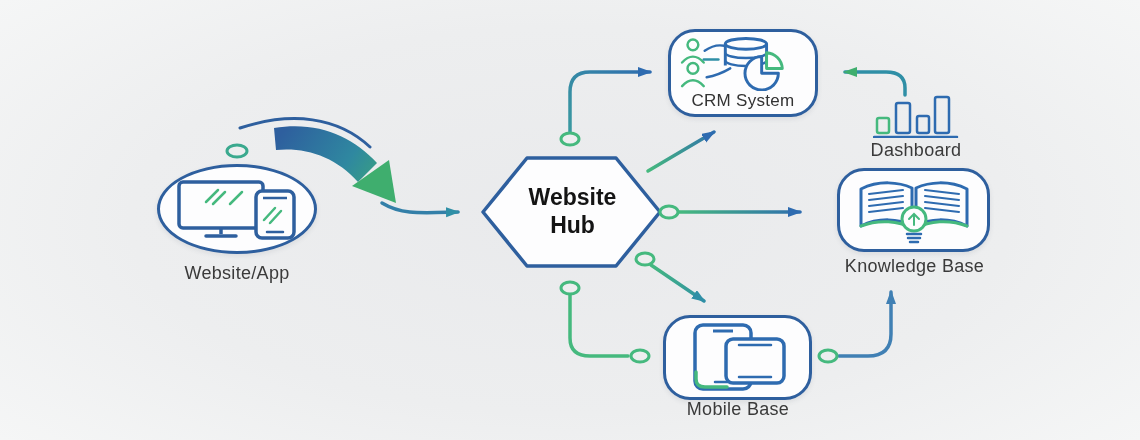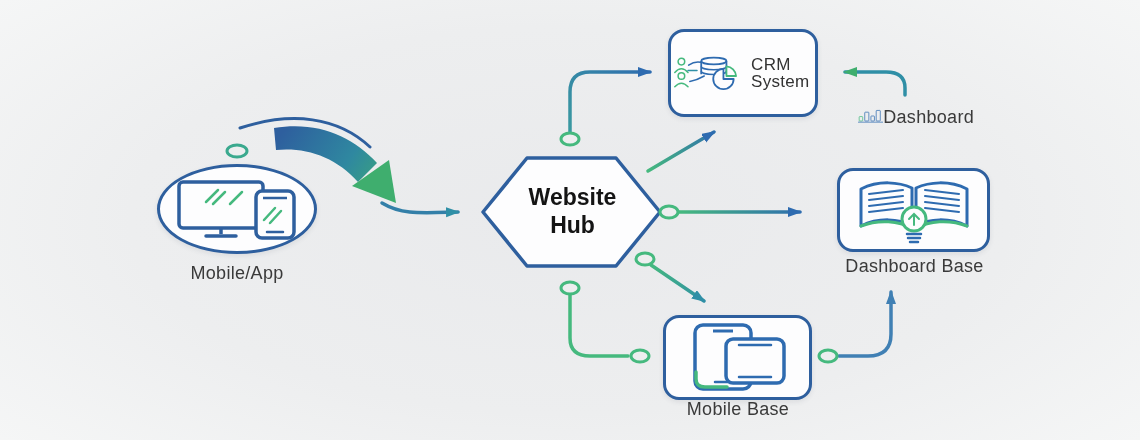--- a/index.html
+++ b/index.html
@@ -5,22 +5,22 @@
   html,body{margin:0;padding:0;background:#ffffff;}
   #canvas{
     position:relative;width:1140px;height:440px;overflow:hidden;
     background:radial-gradient(ellipse 70% 80% at 50% 50%, #e9eaec 0%, #edeeef 55%, #f6f7f7 100%);
     font-family:"Liberation Sans", sans-serif;
   }
   svg{display:block;}
   #edge-layer{position:absolute;left:0;top:0;z-index:1;}
   .node{
     position:absolute;z-index:2;box-sizing:border-box;background:#fdfdfe;
-    border:3px solid #2e5f9e;border-radius:16px;
-    display:flex;flex-direction:row;align-items:center;justify-content:center;
+    border:3px solid #2e5f9e;border-radius:27px;
+    display:flex;flex-direction:column;align-items:center;justify-content:center;
     box-shadow:0 2px 5px rgba(60,70,90,0.10);
   }
   .node-ellipse{
     position:absolute;z-index:2;box-sizing:border-box;background:#fdfdfe;
     border:3px solid #2e5f9e;border-radius:50%;
     display:flex;align-items:center;justify-content:center;
     box-shadow:0 2px 5px rgba(60,70,90,0.10);
   }
   .lbl{
     position:absolute;z-index:3;text-align:center;color:#3a3a3a;
@@ -28,21 +28,21 @@
   }
   .lbl-in{
     color:#333;font-size:17px;font-weight:500;letter-spacing:0.3px;
     margin-top:1px;line-height:1;
   }
   #hub-label{
     position:absolute;z-index:3;left:505px;top:184px;width:135px;
     text-align:center;color:#141414;font-size:23px;font-weight:bold;line-height:1.2;
   }
   #dashboard-node{position:absolute;z-index:2;left:858px;top:94px;width:116px;
-    display:flex;flex-direction:row;align-items:center;}
+    display:flex;flex-direction:column;align-items:center;}
 </style>
 </head>
 <body>
 
 <div id="canvas">
 
   <svg id="edge-layer" width="1140" height="440" viewBox="0 0 1140 440">
     <defs>
       <linearGradient id="gTopElbow" gradientUnits="userSpaceOnUse" x1="570" y1="135" x2="655" y2="72">
         <stop offset="0" stop-color="#3a9aa0"></stop>
@@ -143,21 +143,21 @@
       <line x1="30" y1="58" x2="60" y2="58" stroke="#2e5f9e" stroke-width="3.5" stroke-linecap="round"></line>
       <rect x="80" y="13" width="38" height="47" rx="6" fill="#fdfdfe" stroke="#2e5f9e" stroke-width="3.5"></rect>
       <line x1="87" y1="20" x2="111" y2="20" stroke="#2e5f9e" stroke-width="2.5"></line>
       <line x1="91" y1="54" x2="107" y2="54" stroke="#2e5f9e" stroke-width="2.5" stroke-linecap="round"></line>
       <g stroke="#45b97e" stroke-width="2.5" stroke-linecap="round">
         <line x1="88" y1="42" x2="99" y2="30"></line>
           <line x1="94" y1="45" x2="105" y2="33"></line>
       </g>
     </svg>
   </div>
-  <div class="lbl" style="left:137px;top:263px;width:200px;">Mobile/App</div>
+  <div class="lbl" style="left:137px;top:263px;width:200px;">Website/App</div>
 
   <div id="hub-label">Website Hub</div>
 
   <div class="node" style="left:668px;top:29px;width:150px;height:88px;padding:4px 2px 5px;">
     <svg width="130" height="56" viewBox="0 0 130 56">
       <path d="M26,15 Q36,8 46,10" fill="none" stroke="#2e6bb0" stroke-width="2.5" stroke-linecap="round"></path>
       <path d="M28,42 Q40,40 52,33" fill="none" stroke="#2e6bb0" stroke-width="2.5" stroke-linecap="round"></path>
       <ellipse cx="68" cy="8" rx="21" ry="5.5" fill="#fdfdfe" stroke="#2e6bb0" stroke-width="3"></ellipse>
       <path d="M47,8 L47,30 M89,8 L89,30" fill="none" stroke="#2e6bb0" stroke-width="3"></path>
       <path d="M47,17 A21,5.5 0 0 0 89,17" fill="none" stroke="#2e6bb0" stroke-width="2.5"></path>
@@ -200,21 +200,21 @@
       </g>
       <path d="M8,51 C26,44 46,46 59,53" fill="none" stroke="#45b97e" stroke-width="3" stroke-linecap="round"></path>
       <path d="M114,51 C96,44 76,46 63,53" fill="none" stroke="#45b97e" stroke-width="3" stroke-linecap="round"></path>
       <circle cx="61" cy="44" r="12" fill="#fdfdfe" stroke="#45b97e" stroke-width="3"></circle>
       <path d="M56,44 L61,39 L66,44 M61,41 L61,50" fill="none" stroke="#45b97e" stroke-width="2" stroke-linecap="round"></path>
       <line x1="54" y1="59" x2="68" y2="59" stroke="#2e6bb0" stroke-width="2.5" stroke-linecap="round"></line>
       <line x1="55" y1="63" x2="67" y2="63" stroke="#2e6bb0" stroke-width="2.5" stroke-linecap="round"></line>
       <line x1="57" y1="67" x2="65" y2="67" stroke="#2e6bb0" stroke-width="2.5" stroke-linecap="round"></line>
     </svg>
   </div>
-  <div class="lbl" style="left:817px;top:256px;width:195px;">Dashboard Base</div>
+  <div class="lbl" style="left:817px;top:256px;width:195px;">Knowledge Base</div>
 
   <div class="node" style="left:663px;top:315px;width:149px;height:85px;">
     <svg width="106" height="72" viewBox="0 0 106 72">
       <rect x="10" y="3" width="56" height="64" rx="8" fill="none" stroke="#2e6bb0" stroke-width="3.5"></rect>
       <line x1="28" y1="9" x2="48" y2="9" stroke="#2e6bb0" stroke-width="3"></line>
       <path d="M11,50 L11,57 Q11,65 20,65 L42,65" fill="none" stroke="#45b97e" stroke-width="3.5" stroke-linecap="round"></path>
       <line x1="30" y1="60" x2="46" y2="60" stroke="#2e6bb0" stroke-width="2.5" stroke-linecap="round"></line>
       <rect x="41" y="17" width="58" height="44" rx="7" fill="#fdfdfe" stroke="#2e6bb0" stroke-width="3.5"></rect>
       <line x1="54" y1="23" x2="86" y2="23" stroke="#2e6bb0" stroke-width="2.5" stroke-linecap="round"></line>
       <line x1="54" y1="55" x2="86" y2="55" stroke="#2e6bb0" stroke-width="2.5" stroke-linecap="round"></line>

